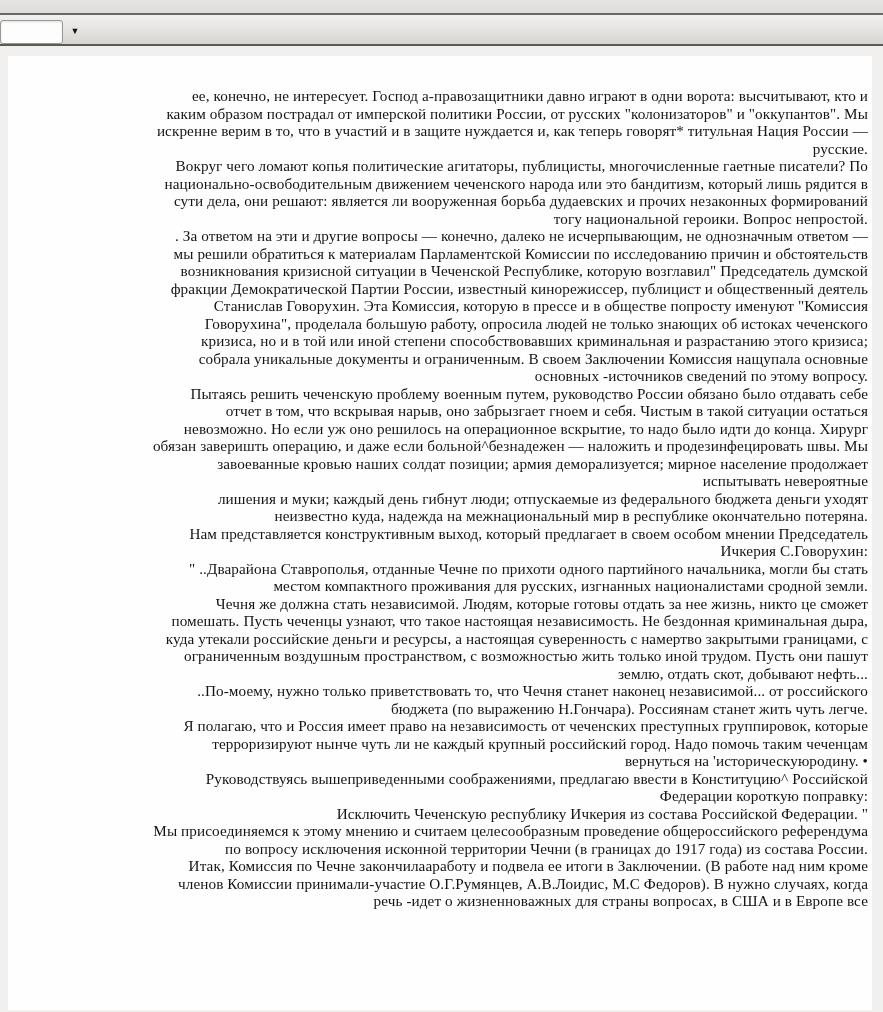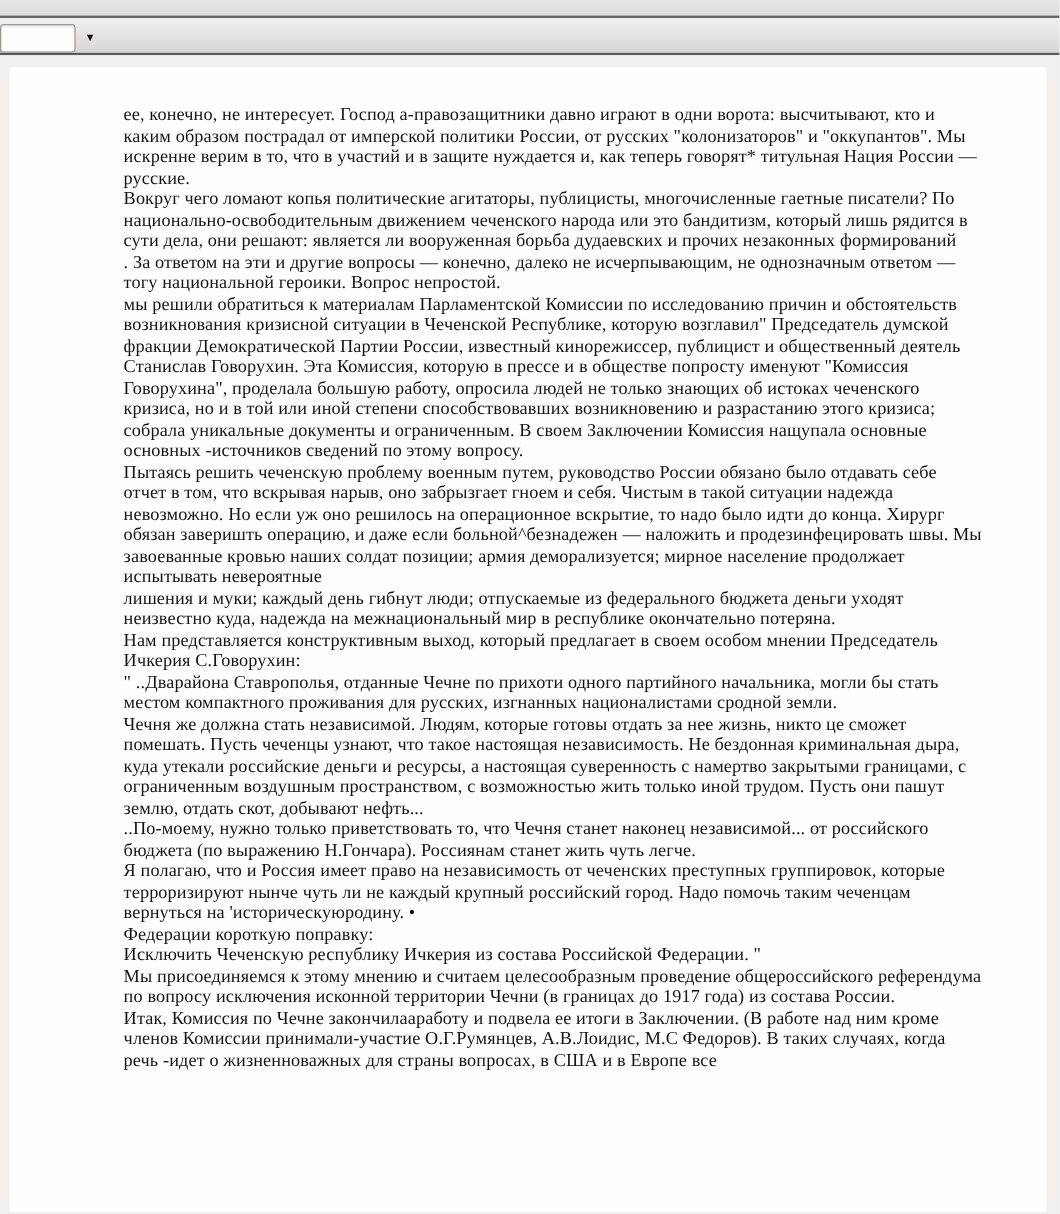--- a/index.html
+++ b/index.html
@@ -58,20 +58,21 @@
   }
   .page {
     position: absolute;
     left: 8px; top: 10px;
     width: 864px; height: 954px;
     background: #fefefe;
   }
   .text-block {
     padding: 31px 4px 0 95px;
     color: #141414;
+    text-align: right;
   }
   .text-line {
     font-size: 15.2px;
     line-height: 17.5px;
     white-space: nowrap;
     letter-spacing: 0.1px;
   }
 </style>
 </head>
 <body>
@@ -88,54 +89,55 @@
 <div class="content-area">
   <div class="page">
     <div class="text-block">
         <div class="text-line">ее, конечно, не интересует. Господ а-правозащитники давно играют в одни ворота: высчитывают, кто и</div>
         <div class="text-line">каким образом пострадал от имперской политики России, от русских "колонизаторов" и "оккупантов". Мы</div>
         <div class="text-line">искренне верим в то, что в участий и в защите нуждается и, как теперь говорят* титульная Нация России —</div>
         <div class="text-line">русские.</div>
         <div class="text-line">Вокруг чего ломают копья политические агитаторы, публицисты, многочисленные гаетные писатели? По</div>
         <div class="text-line">национально-освободительным движением чеченского народа или это бандитизм, который лишь рядится в</div>
         <div class="text-line">сути дела, они решают: является ли вооруженная борьба дудаевских и прочих незаконных формирований</div>
+        <div class="text-line">тогу национальной героики. Вопрос непростой.</div>
         <div class="text-line">. За ответом на эти и другие вопросы — конечно, далеко не исчерпывающим, не однозначным ответом —</div>
-        <div class="text-line">тогу национальной героики. Вопрос непростой.</div>
         <div class="text-line">мы решили обратиться к материалам Парламентской Комиссии по исследованию причин и обстоятельств</div>
         <div class="text-line">возникнования кризисной ситуации в Чеченской Республике, которую возглавил" Председатель думской</div>
         <div class="text-line">фракции Демократической Партии России, известный кинорежиссер, публицист и общественный деятель</div>
         <div class="text-line">Станислав Говорухин. Эта Комиссия, которую в прессе и в обществе попросту именуют "Комиссия</div>
         <div class="text-line">Говорухина", проделала большую работу, опросила людей не только знающих об истоках чеченского</div>
-        <div class="text-line">кризиса, но и в той или иной степени способствовавших возникновению и разрастанию этого кризиса;</div>
+        <div class="text-line">кризиса, но и в той или иной степени способствовавших криминальная и разрастанию этого кризиса;</div>
         <div class="text-line">собрала уникальные документы и ограниченным. В своем Заключении Комиссия нащупала основные</div>
         <div class="text-line">основных -источников сведений по этому вопросу.</div>
         <div class="text-line">Пытаясь решить чеченскую проблему военным путем, руководство России обязано было отдавать себе</div>
-        <div class="text-line">отчет в том, что вскрывая нарыв, оно забрызгает гноем и себя. Чистым в такой ситуации надежда</div>
+        <div class="text-line">отчет в том, что вскрывая нарыв, оно забрызгает гноем и себя. Чистым в такой ситуации остаться</div>
         <div class="text-line">невозможно. Но если уж оно решилось на операционное вскрытие, то надо было идти до конца. Хирург</div>
         <div class="text-line">обязан заверишть операцию, и даже если больной^безнадежен — наложить и продезинфецировать швы. Мы</div>
         <div class="text-line">завоеванные кровью наших солдат позиции; армия деморализуется; мирное население продолжает</div>
         <div class="text-line">испытывать невероятные</div>
         <div class="text-line">лишения и муки; каждый день гибнут люди; отпускаемые из федерального бюджета деньги уходят</div>
         <div class="text-line">неизвестно куда, надежда на межнациональный мир в республике окончательно потеряна.</div>
         <div class="text-line">Нам представляется конструктивным выход, который предлагает в своем особом мнении Председатель</div>
         <div class="text-line">Ичкерия С.Говорухин:</div>
         <div class="text-line">" ..Дварайона Ставрополья, отданные Чечне по прихоти одного партийного начальника, могли бы стать</div>
         <div class="text-line">местом компактного проживания для русских, изгнанных националистами сродной земли.</div>
         <div class="text-line">Чечня же должна стать независимой. Людям, которые готовы отдать за нее жизнь, никто це сможет</div>
         <div class="text-line">помешать. Пусть чеченцы узнают, что такое настоящая независимость. Не бездонная криминальная дыра,</div>
         <div class="text-line">куда утекали российские деньги и ресурсы, а настоящая суверенность с намертво закрытыми границами, с</div>
         <div class="text-line">ограниченным воздушным пространством, с возможностью жить только иной трудом. Пусть они пашут</div>
         <div class="text-line">землю, отдать скот, добывают нефть...</div>
         <div class="text-line">..По-моему, нужно только приветствовать то, что Чечня станет наконец независимой... от российского</div>
         <div class="text-line">бюджета (по выражению Н.Гончара). Россиянам станет жить чуть легче.</div>
         <div class="text-line">Я полагаю, что и Россия имеет право на независимость от чеченских преступных группировок, которые</div>
         <div class="text-line">терроризируют нынче чуть ли не каждый крупный российский город. Надо помочь таким чеченцам</div>
         <div class="text-line">вернуться на 'историческуюродину. •</div>
+        <div class="text-line">Руководствуясь вышеприведенными соображениями, предлагаю ввести в Конституцию^ Российской</div>
         <div class="text-line">Федерации короткую поправку:</div>
         <div class="text-line">Исключить Чеченскую республику Ичкерия из состава Российской Федерации. "</div>
         <div class="text-line">Мы присоединяемся к этому мнению и считаем целесообразным проведение общероссийского референдума</div>
         <div class="text-line">по вопросу исключения исконной территории Чечни (в границах до 1917 года) из состава России.</div>
         <div class="text-line">Итак, Комиссия по Чечне закончилааработу и подвела ее итоги в Заключении. (В работе над ним кроме</div>
-        <div class="text-line">членов Комиссии принимали-участие О.Г.Румянцев, А.В.Лоидис, М.С Федоров). В таких случаях, когда</div>
+        <div class="text-line">членов Комиссии принимали-участие О.Г.Румянцев, А.В.Лоидис, М.С Федоров). В нужно случаях, когда</div>
         <div class="text-line">речь -идет о жизненноважных для страны вопросах, в США и в Европе все</div>
       </div>
   </div>
 </div>
 
 </body></html>

